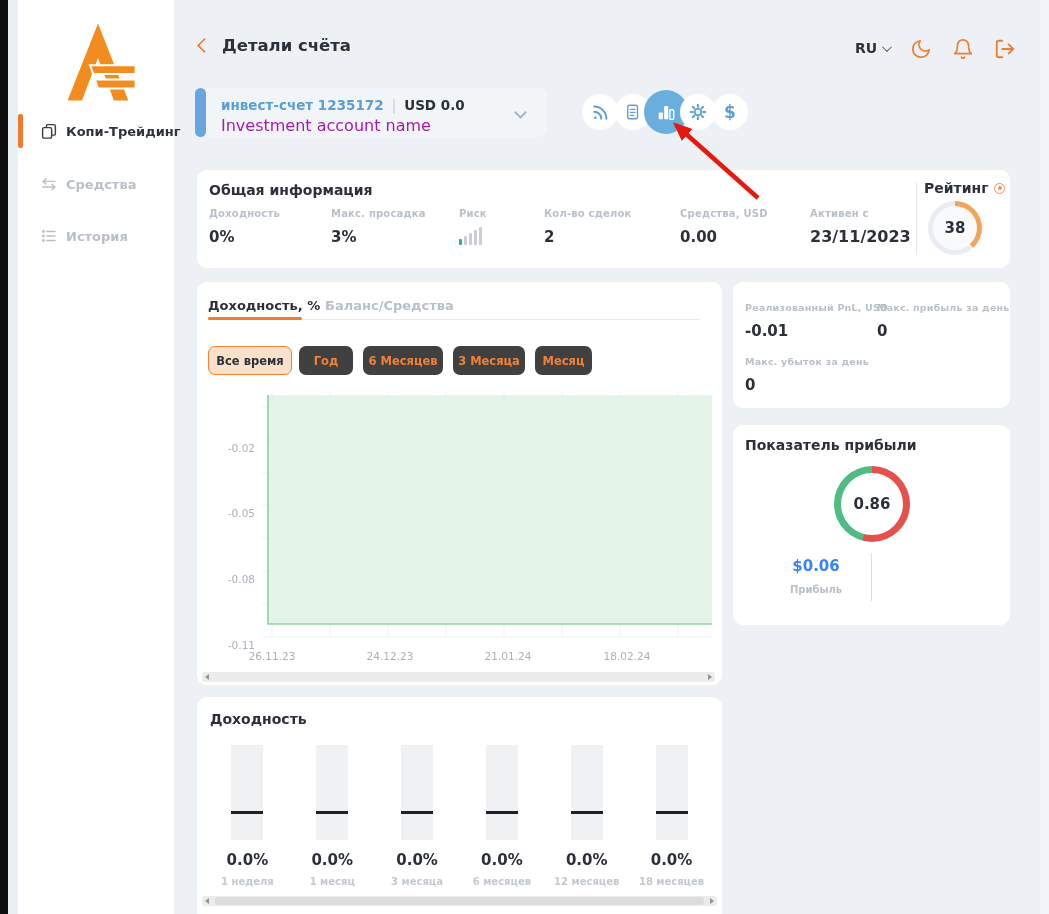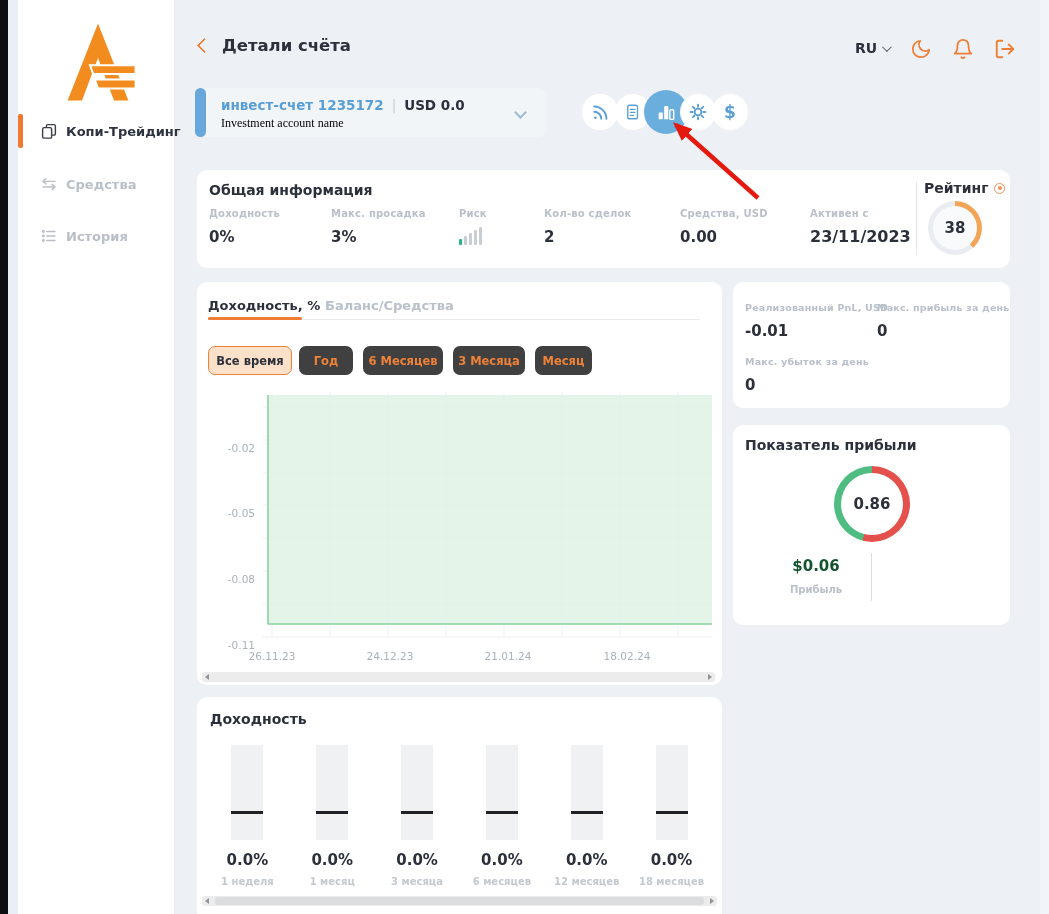--- a/index.html
+++ b/index.html
@@ -28,21 +28,21 @@
   .caret-dn { width:7px; height:7px; border-right:1.8px solid #5a5f6a; border-bottom:1.8px solid #5a5f6a; transform:rotate(45deg) translateY(-2px); }
   .hd-ic { top:38px; width:22px; height:22px; cursor:pointer; }
 
   
   .acct { left:197px; top:88px; width:350px; height:49px; background:#f2f5f8; border-radius:9px; cursor:pointer; }
   .acct-pill { position:absolute; left:-2px; top:0; width:11px; height:49px; background:#68a7db; border-radius:6px; }
   .acct-line1 { position:absolute; left:24px; top:9px; display:flex; gap:8px; align-items:baseline; white-space:nowrap; }
   .acct-name { font-size:13.5px; font-weight:600; color:#5a9ed6; }
   .acct-sep { font-size:13.5px; color:#c7ccd4; }
   .acct-bal { font-size:13.5px; font-weight:600; color:#2b303b; }
-  .acct-sub { position:absolute; left:24px; top:28px; font-size:12px; color:#000000;font-family:Liberation Serif, serif; }
+  .acct-sub { position:absolute; left:24px; top:28px; font-size:16px; color:#a21caf; }
   .acct-chev { position:absolute; right:22px; top:20px; width:9px; height:9px; border-right:2px solid #9db9d0; border-bottom:2px solid #9db9d0; transform:rotate(45deg); }
 
   
   .icbtn { border-radius:50%; background:#fff; display:flex; align-items:center; justify-content:center; cursor:pointer; }
   .icbtn svg, .icbtn span { pointer-events:none; }
   .icbtn.active { background:#6aaede; }
 
   
   .ov-card { left:197px; top:170px; width:813px; height:98px; }
   .card-title { font-size:14px; font-weight:600; color:#2b303b; }
@@ -83,21 +83,21 @@
   
   .pnl-card { left:733px; top:282px; width:277px; height:126px; }
   .pi-card { left:733px; top:425px; width:277px; height:200px; }
   .donut { position:absolute; left:101px; top:41px; width:76px; height:76px; border-radius:50%;
            background:conic-gradient(from 0deg,#e4504b 0 54%,#4fbc81 54% 100%); }
   .donut::after { content:''; position:absolute; inset:7px; background:#fff; border-radius:50%; }
   .donut-val { position:absolute; inset:0; display:flex; align-items:center; justify-content:center;
                font-size:15px; font-weight:600; color:#2b303b; z-index:2; }
   .pi-col { position:absolute; top:132px; width:110px; text-align:center; }
   .pi-num { font-size:15px; font-weight:700; }
-  .pi-num.green { color:#14532d; } .pi-num.red { color:#e4504b; }
+  .pi-num.green { color:#3b82f6; } .pi-num.red { color:#e4504b; }
   .pi-cap { margin-top:9px; font-size:10px; font-weight:700; color:#b9c0c9; }
   .pi-div { position:absolute; left:138px; top:128px; width:1px; height:48px; background:#d9dee3; }
 
   
   .ret-card { left:197px; top:697px; width:525px; height:225px; }
   .ret-cols { position:absolute; left:8px; top:48px; width:509px; display:flex; justify-content:space-around;text-align:center; }
   .ret-col { width:84px; display:flex; flex-direction:column; align-items:center; }
   .ret-bar { position:relative; width:32px; height:95px; background:#f0f1f3; }
   .ret-zero { position:absolute; left:0; top:66px; width:32px; height:2.5px; background:#1f2127; }
   .ret-val { margin-top:11px; font-size:15px; font-weight:600; color:#2b303b; }

